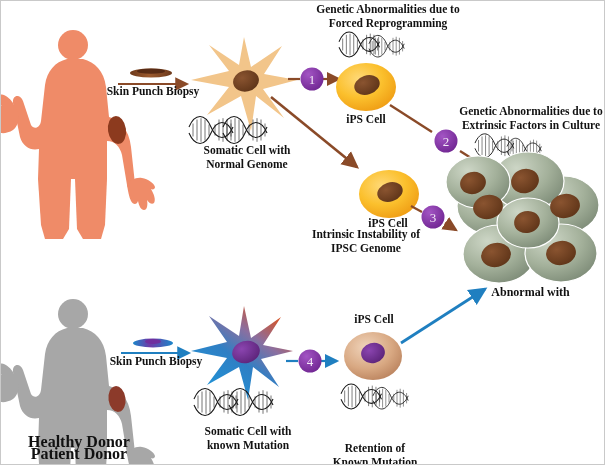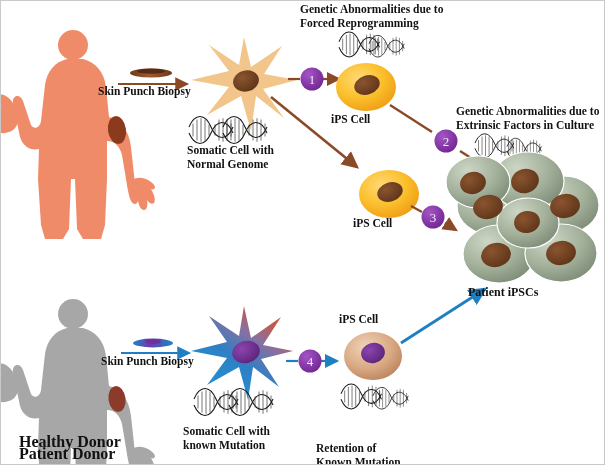--- a/index.html
+++ b/index.html
@@ -4,21 +4,21 @@
 <style>
   html,body{margin:0;padding:0;background:#ffffff;}
   body{font-family:"Liberation Serif", serif;}
   #stage{
     position:relative;width:605px;height:465px;
     background:#ffffff;overflow:hidden;
     border:1px solid #c9c9c9;box-sizing:border-box;
   }
   .lbl{
     position:absolute;font-family:"Liberation Serif", serif;
-    font-weight:bold;color:#111;text-align:left;
+    font-weight:bold;color:#111;text-align:center;
     line-height:1.18;white-space:pre-line;
   }
   svg.layer{position:absolute;left:0;top:0;width:605px;height:465px;}
   .badge-txt{
     font-family:"Liberation Serif", serif;font-size:13px;fill:#f3eaf7;
     text-anchor:middle;dominant-baseline:central;
   }
 </style>
 </head>
 <body>
@@ -264,22 +264,24 @@
   <div class="lbl" style="left:299px;top:2px;width:176px;font-size:11.5px;">Genetic Abnormalities due to
 Forced Reprogramming</div>
 
   <div class="lbl" style="left:330px;top:112px;width:70px;font-size:11.5px;">iPS Cell</div>
 
   <div class="lbl" style="left:455px;top:104px;width:150px;font-size:11.5px;">Genetic Abnormalities due to
 Extrinsic Factors in Culture</div>
 
   <div class="lbl" style="left:352px;top:216px;width:70px;font-size:11.5px;">iPS Cell</div>
 
-
-  <div class="lbl" style="left:467px;top:284px;width:125px;font-size:12px;">Patient  iPSCs</div>
+  <div class="lbl" style="left:291px;top:227px;width:148px;font-size:11.5px;">Intrinsic Instability of
+IPSC Genome</div>
+
+  <div class="lbl" style="left:467px;top:284px;width:125px;font-size:12px;">Abnormal  with</div>
 
   <div class="lbl" style="left:18px;top:444px;width:120px;font-size:16px;">Patient Donor</div>
 
   <div class="lbl" style="left:100px;top:354px;width:110px;font-size:11.5px;">Skin Punch Biopsy</div>
 
   <div class="lbl" style="left:182px;top:424px;width:130px;font-size:11.5px;">Somatic Cell with
 known Mutation</div>
 
   <div class="lbl" style="left:338px;top:312px;width:70px;font-size:11.5px;">iPS Cell</div>
 

